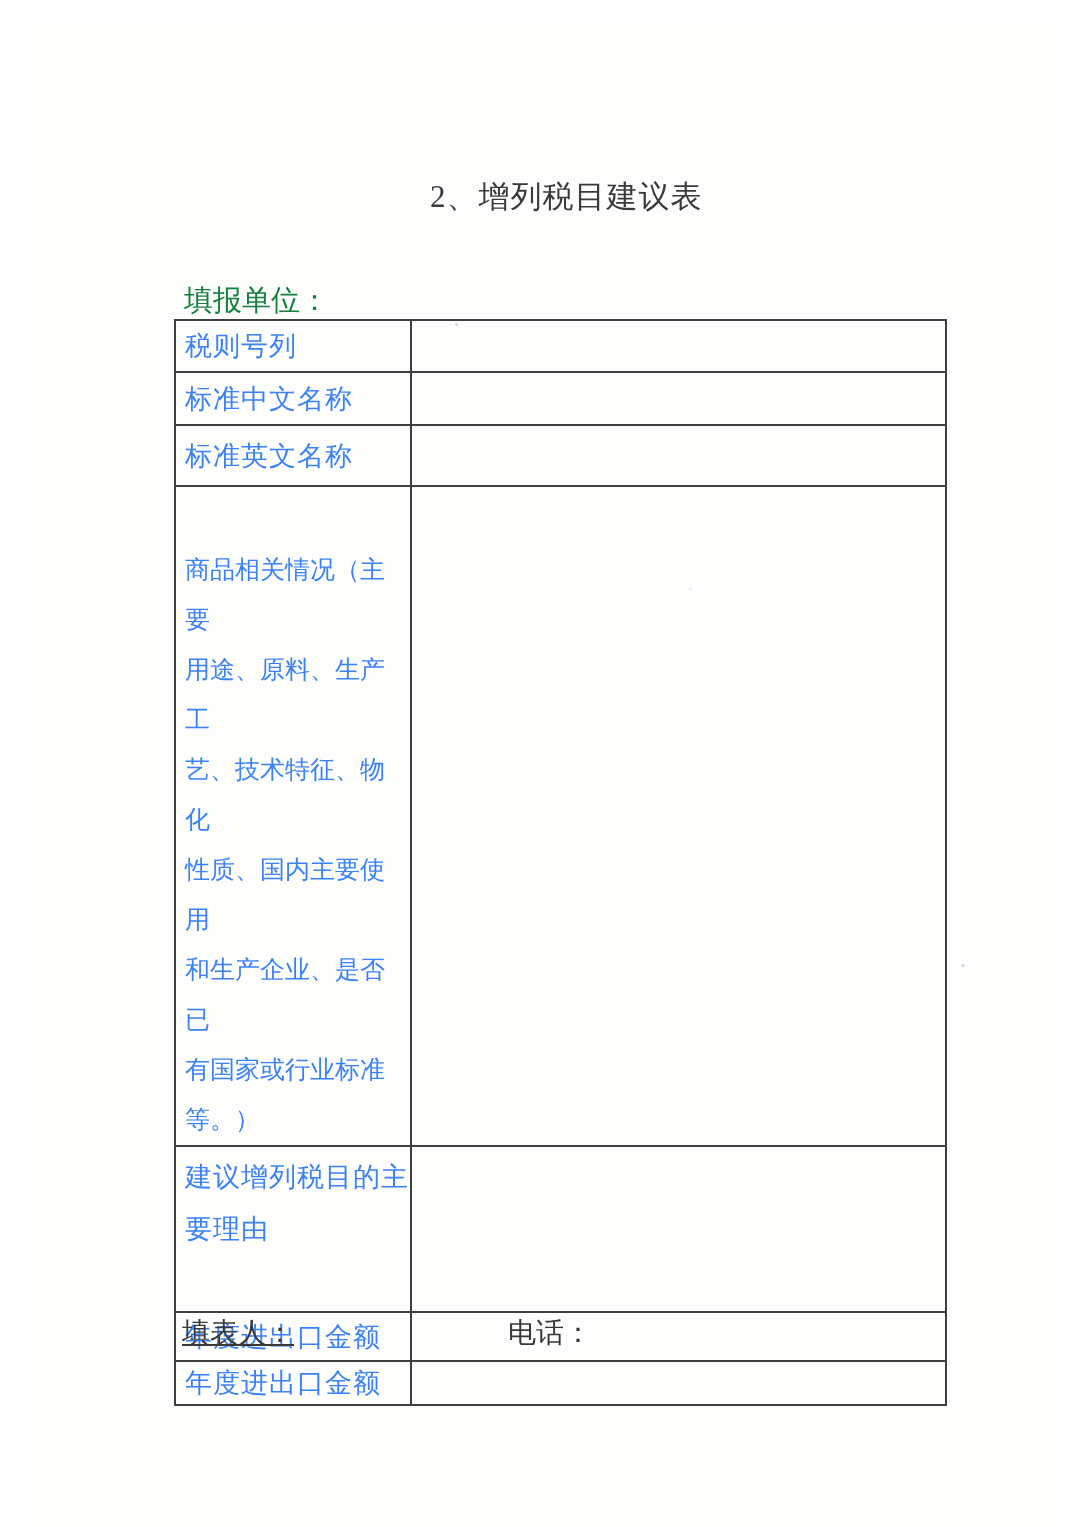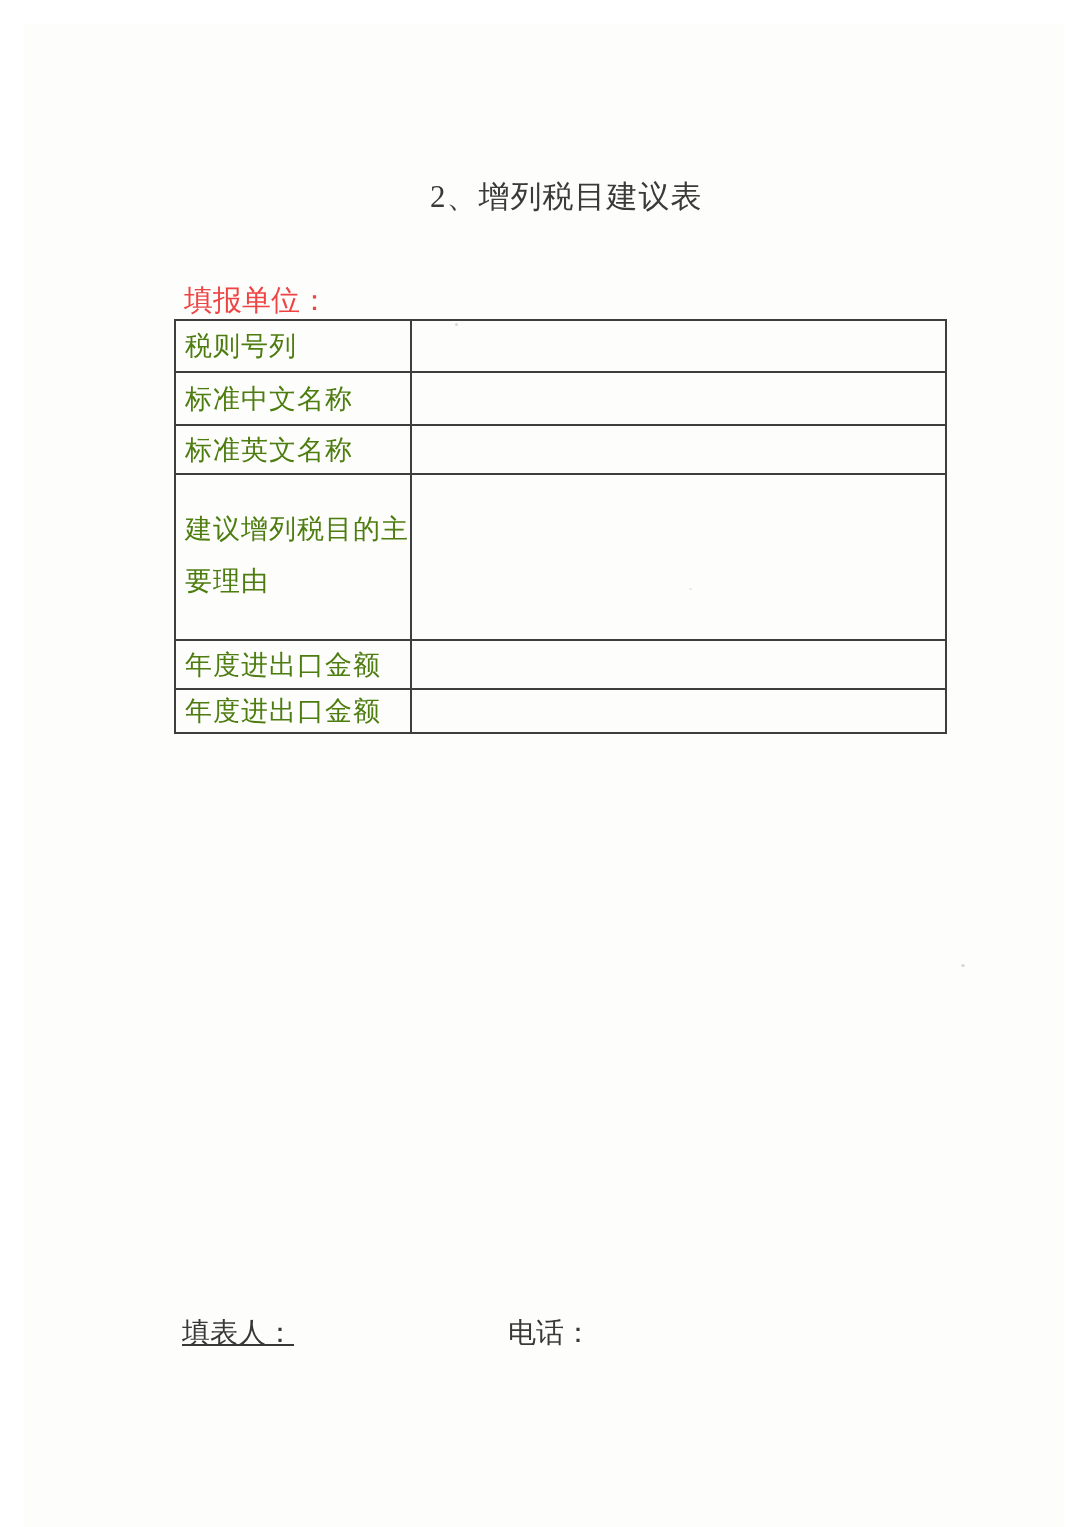--- a/index.html
+++ b/index.html
@@ -21,57 +21,57 @@
     font-weight: normal;
     letter-spacing: 1px;
     color: #3a3a3a;
     white-space: nowrap;
   }
   .reporting-unit {
     position: absolute;
     left: 152px;
     top: 249px;
     font-size: 29px;
-    color: #ef4444;
+    color: #15803d;
     white-space: nowrap;
   }
   table.form-table {
     position: absolute;
     left: 142px;
     top: 287px;
     width: 771px;
     border-collapse: collapse;
     table-layout: fixed;
   }
   table.form-table td {
     border: 2px solid #3e3e3e;
     background: transparent;
   }
   td.label-cell {
     font-size: 27px;
-    color: #4d7c0f;
+    color: #3b82f6;
     padding-left: 9px;
     padding-right: 1px;
     vertical-align: middle;
     letter-spacing: 1px;
   }
   td.value-cell {
     background: transparent;
   }
   tr.row-goods td.label-cell {
     vertical-align: top;
     padding-top: 58px;
     line-height: 50px;
     font-size: 25px;
     letter-spacing: 0px;
     white-space: pre-line;
   }
   tr.row-reason td.label-cell {
     vertical-align: top;
-    padding-top: 28px;
+    padding-top: 4px;
     line-height: 52px;
     font-size: 27px;
     letter-spacing: 1px;
     white-space: pre-line;
   }
   .footer-line {
     position: absolute;
     top: 1274px;
     left: 0;
     width: 1080px;
@@ -108,22 +108,32 @@
     </colgroup>
     <tbody>
       <tr style="height:52px">
         <td class="label-cell">税则号列</td>
         <td class="value-cell"></td>
       </tr>
       <tr style="height:53px">
         <td class="label-cell">标准中文名称</td>
         <td class="value-cell"></td>
       </tr>
-      <tr style="height:49px">
+      <tr style="height:61px">
         <td class="label-cell">标准英文名称</td>
+        <td class="value-cell"></td>
+      </tr>
+      <tr class="row-goods" style="height:554px">
+        <td class="label-cell">商品相关情况（主要
+用途、原料、生产工
+艺、技术特征、物化
+性质、国内主要使用
+和生产企业、是否已
+有国家或行业标准
+等。）</td>
         <td class="value-cell"></td>
       </tr>
       <tr class="row-reason" style="height:166px">
         <td class="label-cell">建议增列税目的主
 要理由</td>
         <td class="value-cell"></td>
       </tr>
       <tr style="height:49px">
         <td class="label-cell">年度进出口金额</td>
         <td class="value-cell"></td>

